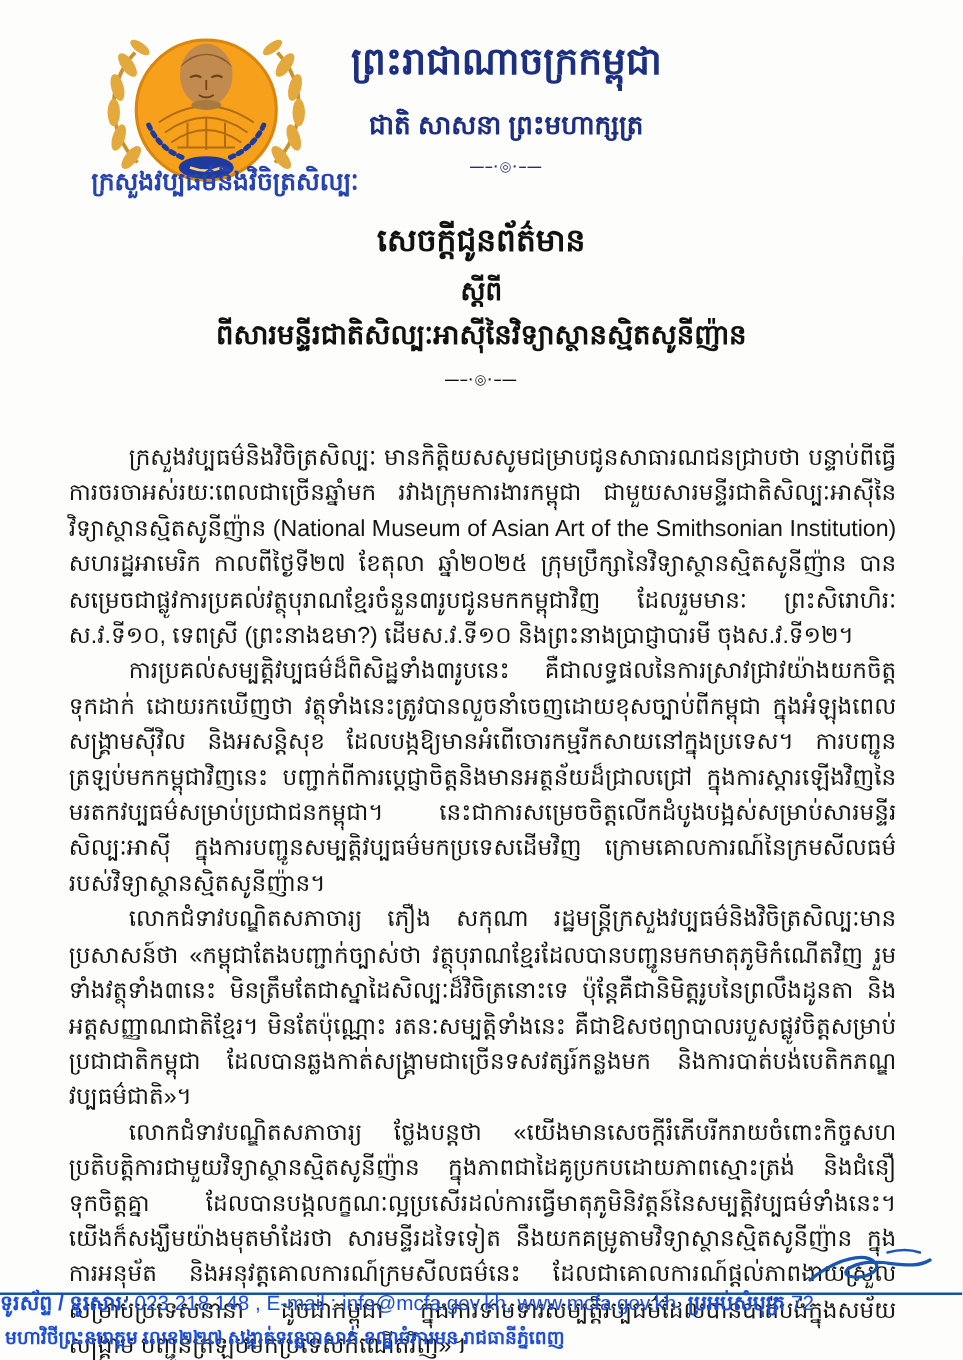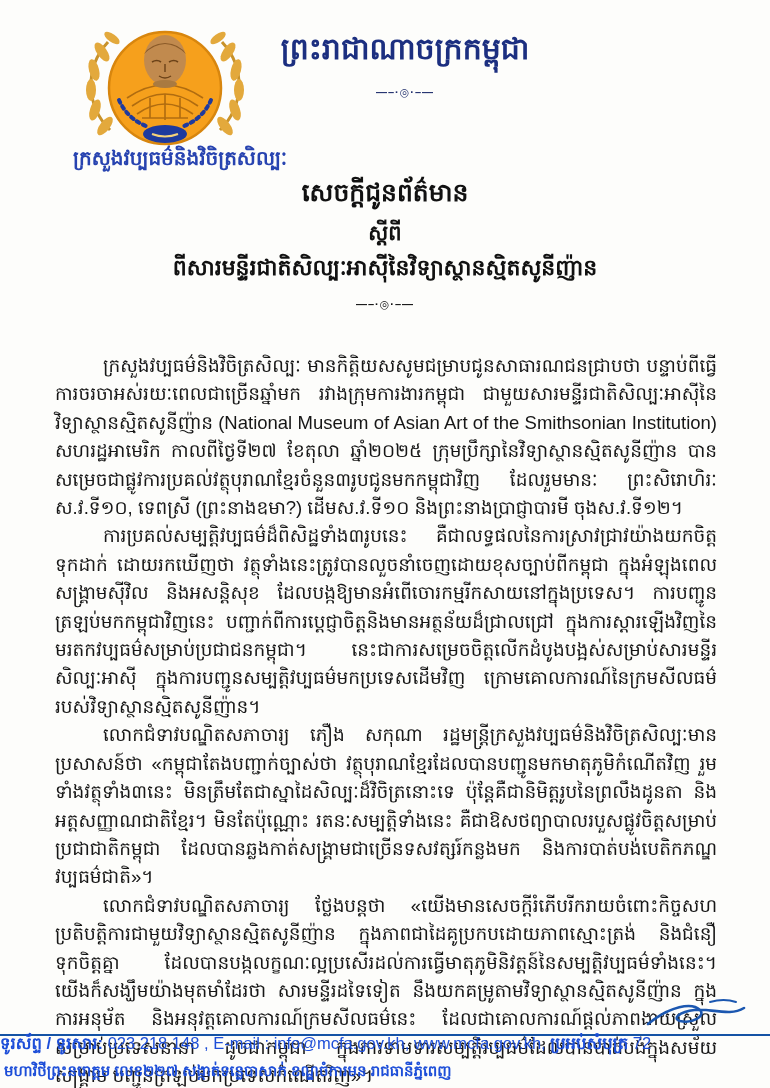--- a/index.html
+++ b/index.html
@@ -8,21 +8,21 @@
     width:770px;height:1088px;
     margin:0 auto;
     background:#fdfdfb;
     font-family:"Liberation Sans","DejaVu Sans",sans-serif;
     color:#1a1a1a;
     overflow:hidden;
   }
   
   .emblem{position:absolute;left:72px;top:22px;width:186px;height:132px;}
   .ministry-name{
-    position:absolute;left:30px;top:146px;width:300px;
+    position:absolute;left:30px;top:134px;width:300px;
     text-align:center;font-weight:bold;font-size:20px;
     color:#2743b0;line-height:1.2;
   }
   .kingdom-block{
     position:absolute;left:230px;top:30px;width:350px;
     text-align:center;color:#1c2f80;
   }
   .kingdom-line1{font-size:30px;font-weight:bold;margin:0 0 12px 0;}
   .kingdom-line2{font-size:21px;font-weight:bold;margin:0;}
   .ornament{
@@ -115,20 +115,21 @@
       <g stroke="#f6d27a" stroke-width="2" fill="none">
         <path d="M80,112 q13,5 26,0"></path>
       </g>
     </svg>
   </div>
 
   <div class="ministry-name">ក្រសួងវប្បធម៌និងវិចិត្រសិល្បៈ</div>
 
   <div class="kingdom-block">
     <p class="kingdom-line1">ព្រះរាជាណាចក្រកម្ពុជា</p>
+    <p class="kingdom-line2">ជាតិ សាសនា ព្រះមហាក្សត្រ</p>
     <span class="ornament">—–·◎·–—</span>
   </div>
 
   <div class="title-block">
     <p class="title-main">សេចក្តីជូនព័ត៌មាន</p>
     <p class="title-sub">ស្តីពី</p>
     <p class="title-line" style="margin-top:-6px">ពីសារមន្ទីរជាតិសិល្បៈអាស៊ីនៃវិទ្យាស្ថានស្មិតសូនីញ៉ាន</p>
     <span class="title-ornament">—–·◎·–—</span>
   </div>
 

